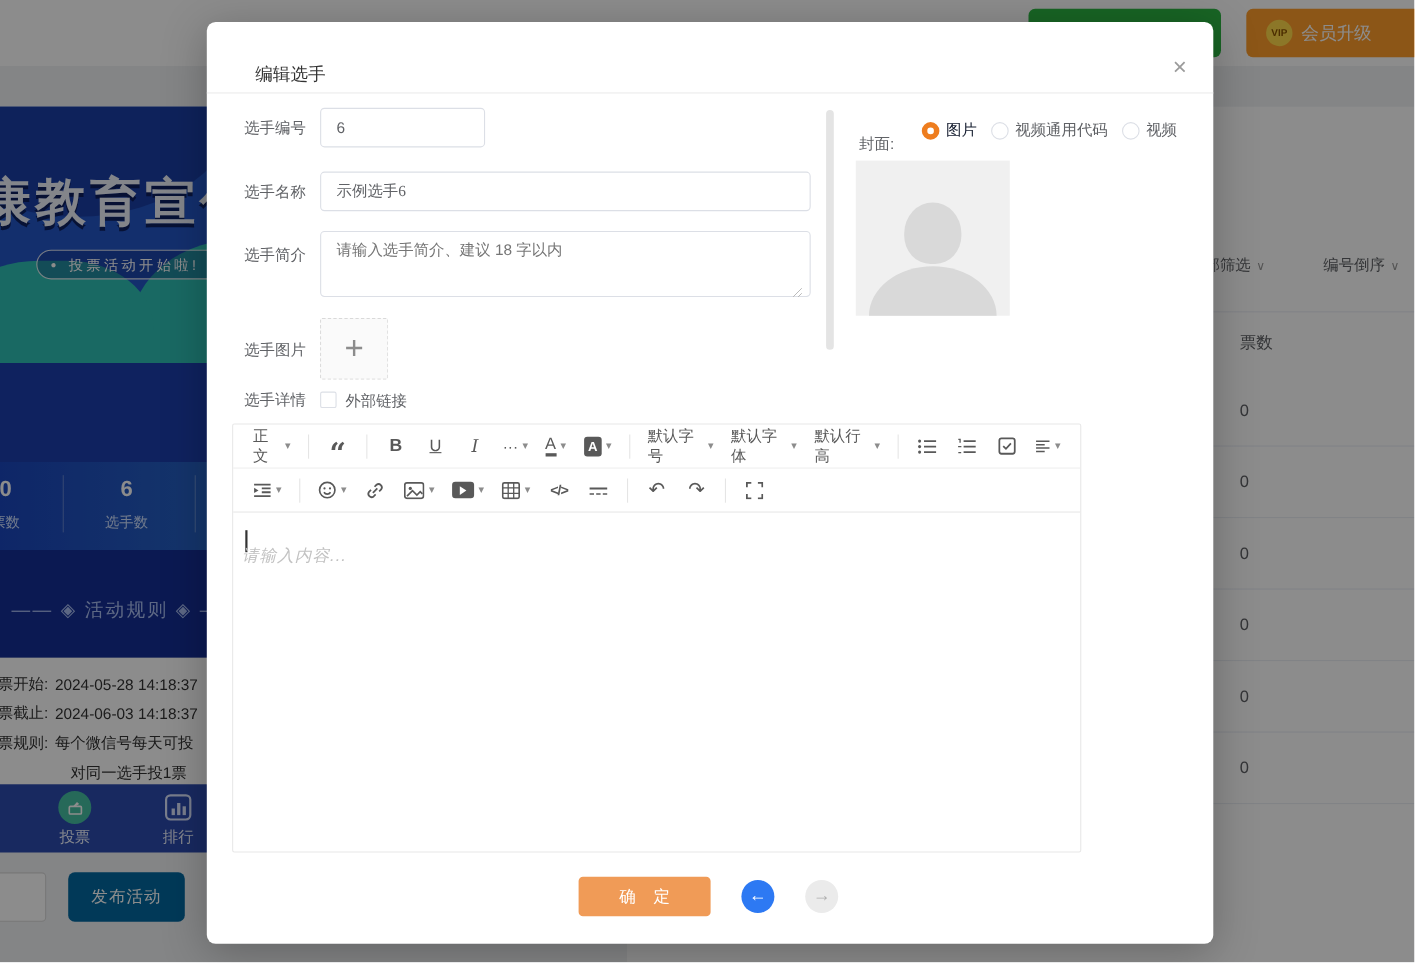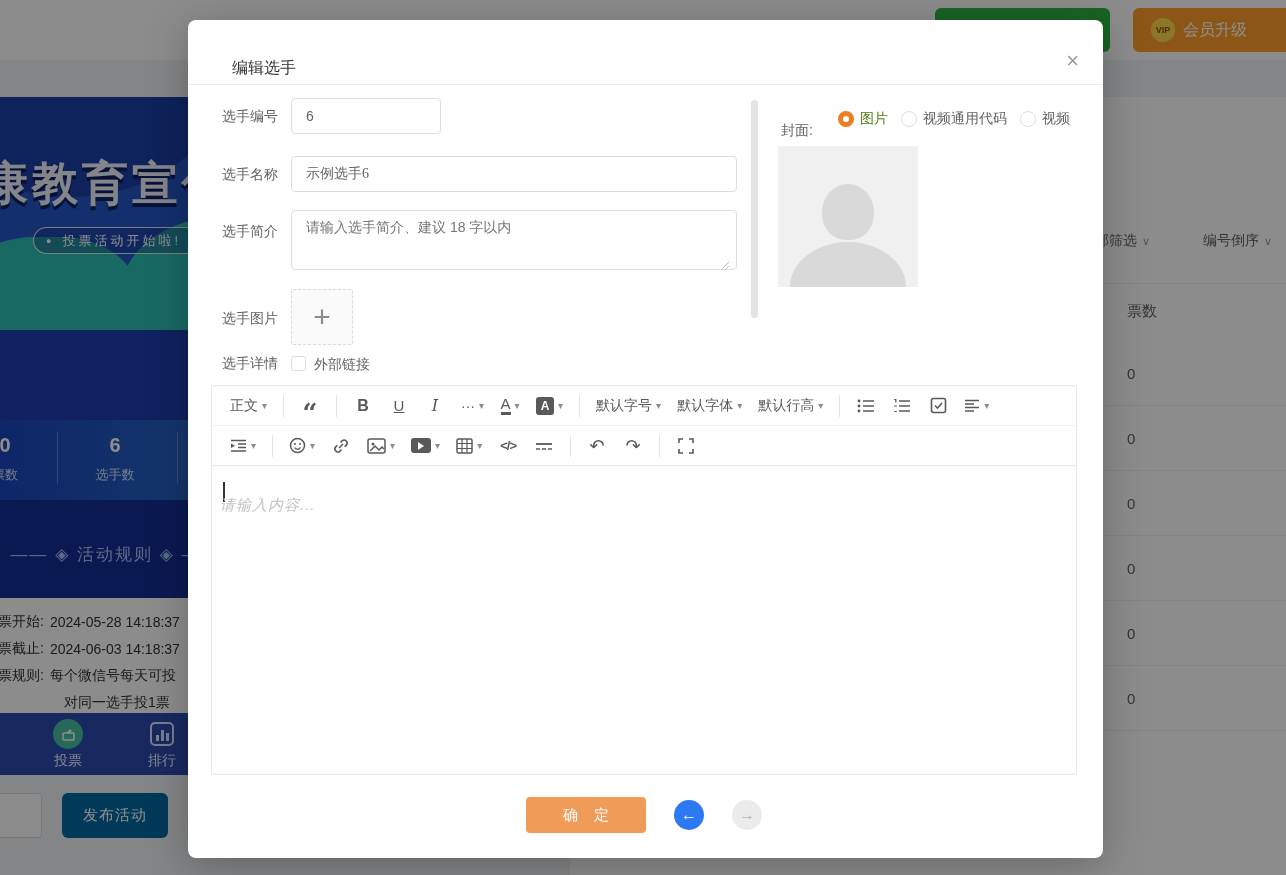--- a/index.html
+++ b/index.html
@@ -78,26 +78,26 @@
   .resize-grip { position:absolute; left:531px; top:240px; width:10px; height:10px; background:repeating-linear-gradient(135deg,transparent 0 2px,#bbb 2px 3px); clip-path:polygon(100% 0,100% 100%,0 100%); }
   .upload { position:absolute; left:103px; top:269px; width:62px; height:56px; background:#fafafa; border:1px dashed #d9d9d9; border-radius:2px; display:flex; align-items:center; justify-content:center; font-size:30px; font-weight:200; color:#8c8c8c; }
   .chk { position:absolute; left:103px; top:336px; width:15px; height:15px; border:1px solid #dcdfe6; border-radius:2px; background:#fff; }
   .scroll-thumb { position:absolute; left:563px; top:80px; width:7px; height:218px; background:#e4e4e4; border-radius:4px; }
 
   .cover-label { position:absolute; left:593px; top:102px; font-size:14px; color:#606266; }
   .radio-grp { position:absolute; left:650px; top:90px; display:flex; align-items:center; gap:13px; }
   .radio-opt { display:flex; align-items:center; gap:6px; font-size:14px; color:#606266; white-space:nowrap; }
   .radio { width:16px; height:16px; border-radius:50%; border:1px solid #dcdfe6; background:#fff; }
   .radio.sel { border:5px solid #ee7d1f; }
-  .radio-opt.sel-txt { color:#4d7c0f;justify-content:center; }
+  .radio-opt.sel-txt { color:#0f172a;justify-content:center; }
   .avatar-box { position:absolute; left:590px; top:126px; width:140px; height:141px; background:#f0f0f0; overflow:hidden; }
   .av-head { position:absolute; left:44px; top:38px; width:52px; height:56px; background:#d9d9d9; border-radius:50% 50% 46% 46%; }
   .av-body { position:absolute; left:12px; top:96px; width:116px; height:90px; background:#d9d9d9; border-radius:50% 50% 0 0; }
 
-  .editor { position:absolute; left:23px; top:365px; width:866px; height:390px; border:1px solid #e8e8e8; border-radius:2px; background:#fff; }
+  .editor { position:absolute; left:23px; top:365px; width:772px; height:390px; border:1px solid #e8e8e8; border-radius:2px; background:#fff; }
   .tb-row { display:flex; align-items:center; height:40px; padding:0 10px; }
   .tb-row.r1 { border-bottom:1px solid #efefef; }
   .tb-row.r2 { border-bottom:1px solid #e8e8e8; }
   .tb-btn { display:flex; align-items:center; justify-content:center; min-width:36px; height:30px; color:#595959; font-size:15px; cursor:pointer; border-radius:3px; }
   .tb-btn.dd { padding:0 8px; font-size:14px; gap:4px; }
   .caret { font-size:10px; color:#8c8c8c; }
   .tb-div { width:1px; height:22px; background:#e5e5e5; margin:0 8px; }
   .q-glyph { font-family:"DejaVu Serif",serif; font-size:26px; line-height:10px; padding-top:14px; font-weight:bold; }
   .b-glyph { font-weight:bold; font-size:16px; }
   .u-glyph { text-decoration:underline; font-size:15px; }

